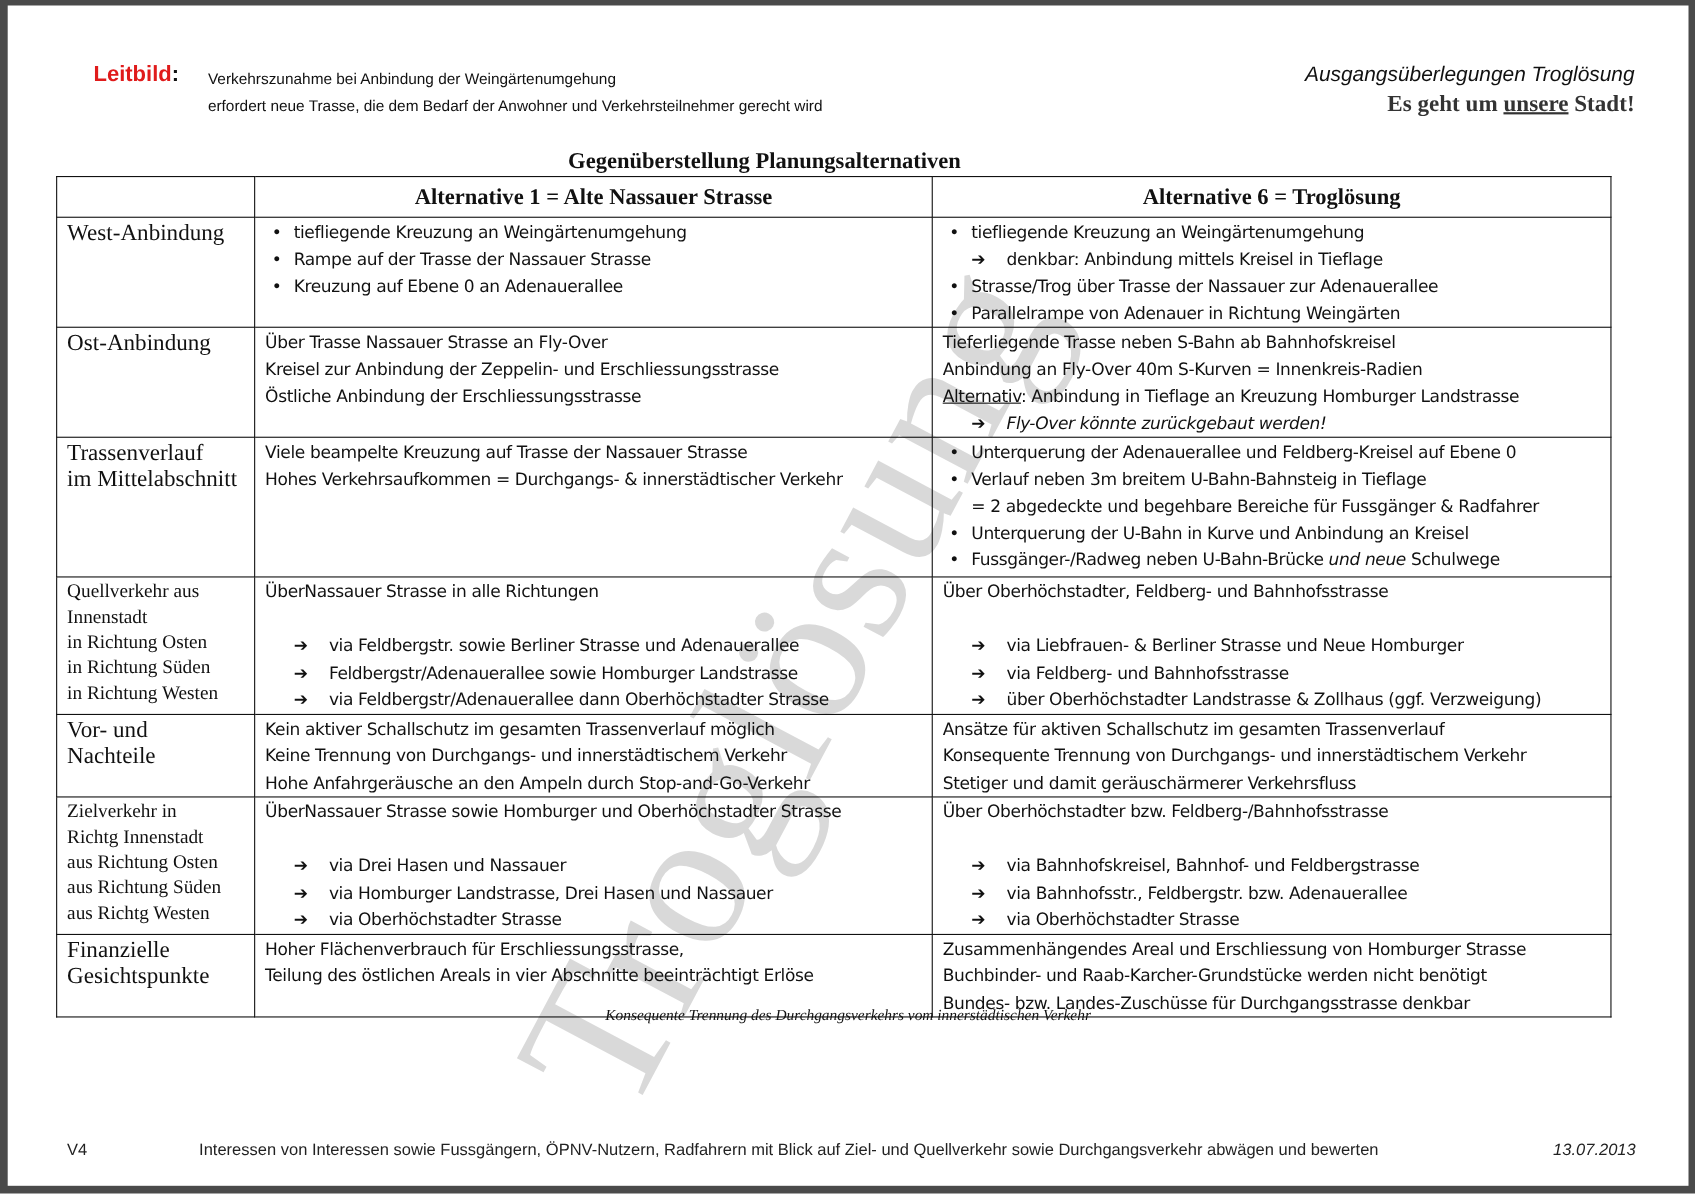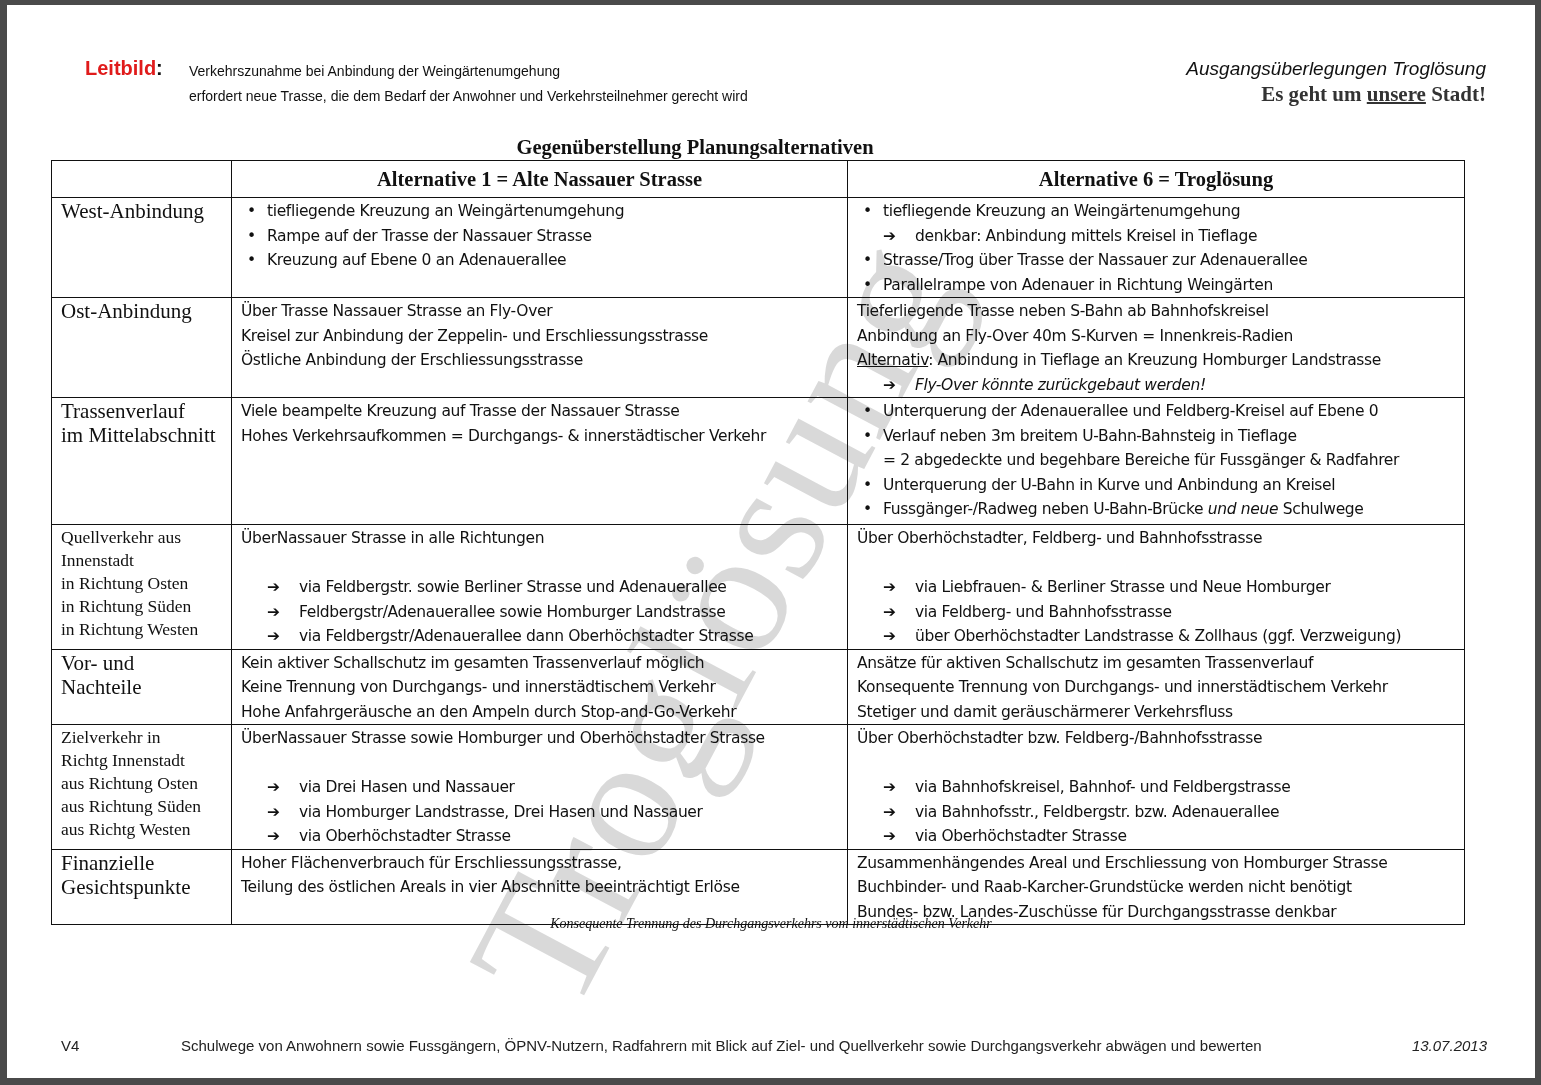--- a/index.html
+++ b/index.html
@@ -231,15 +231,15 @@
             <div class="line">Buchbinder- und Raab-Karcher-Grundstücke werden nicht benötigt</div>
             <div class="line">Bundes- bzw. Landes-Zuschüsse für Durchgangsstrasse denkbar</div>
           </td>
         </tr>
       </tbody>
   </table>
 
   <div class="conclusion">Konsequente Trennung des Durchgangsverkehrs vom innerstädtischen Verkehr</div>
 
   <div class="footer version">V4</div>
-  <div class="footer note">Schulwege von Anwohnern sowie Fussgängern, ÖPNV-Nutzern, Radfahrern mit Blick auf Ziel- und Quellverkehr sowie Durchgangsverkehr abwägen und bewerten</div>
+  <div class="footer note">Interessen von Interessen sowie Fussgängern, ÖPNV-Nutzern, Radfahrern mit Blick auf Ziel- und Quellverkehr sowie Durchgangsverkehr abwägen und bewerten</div>
   <div class="footer date">13.07.2013</div>
 </div>
 
 </body></html>

